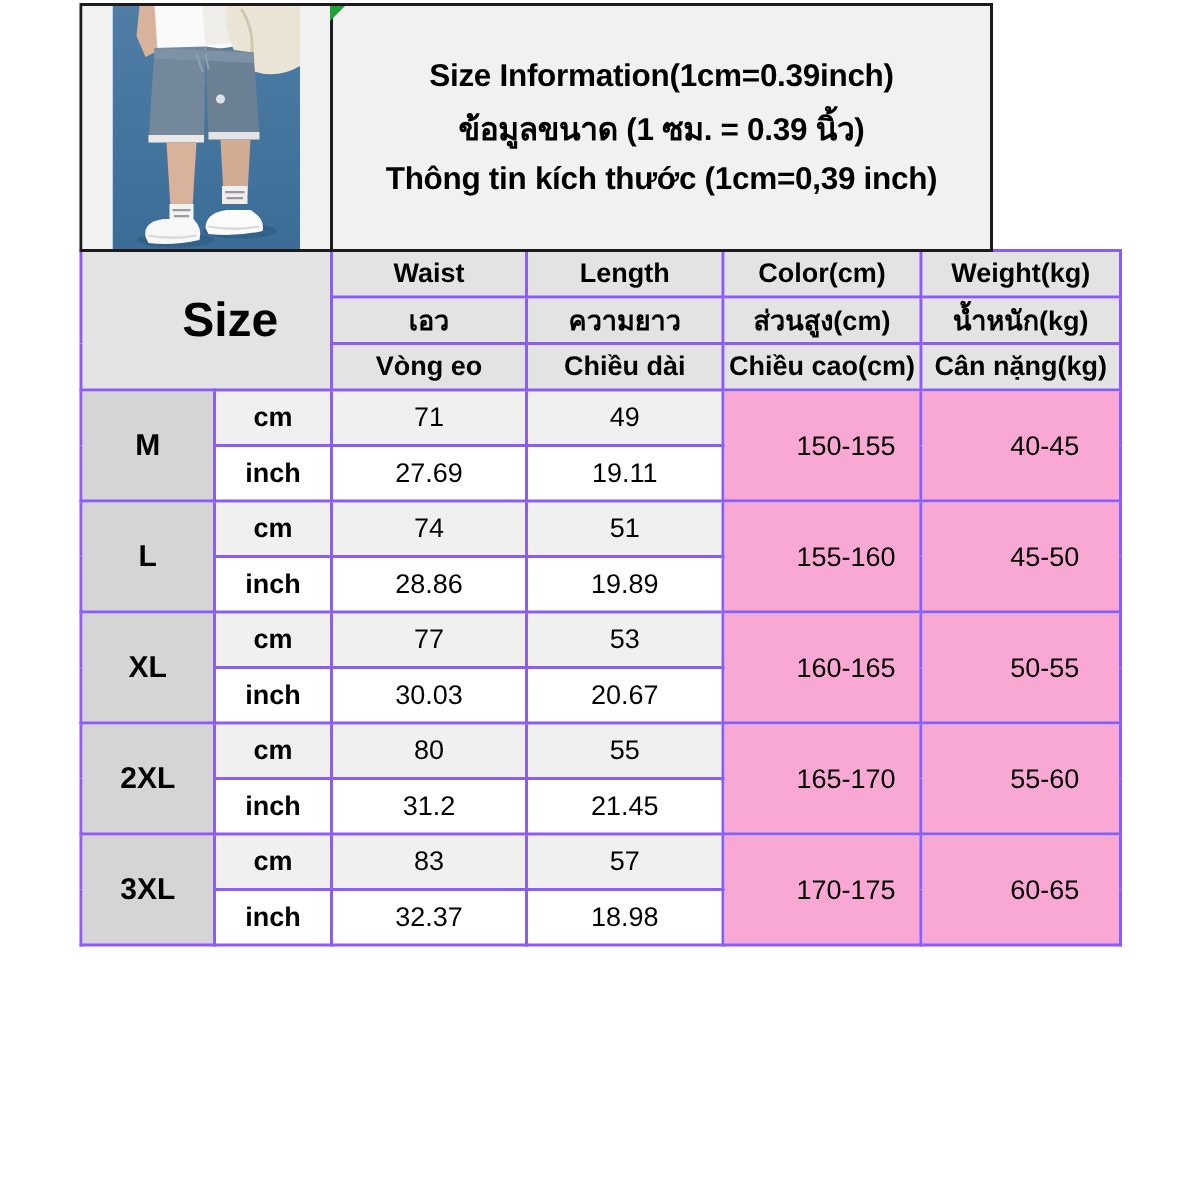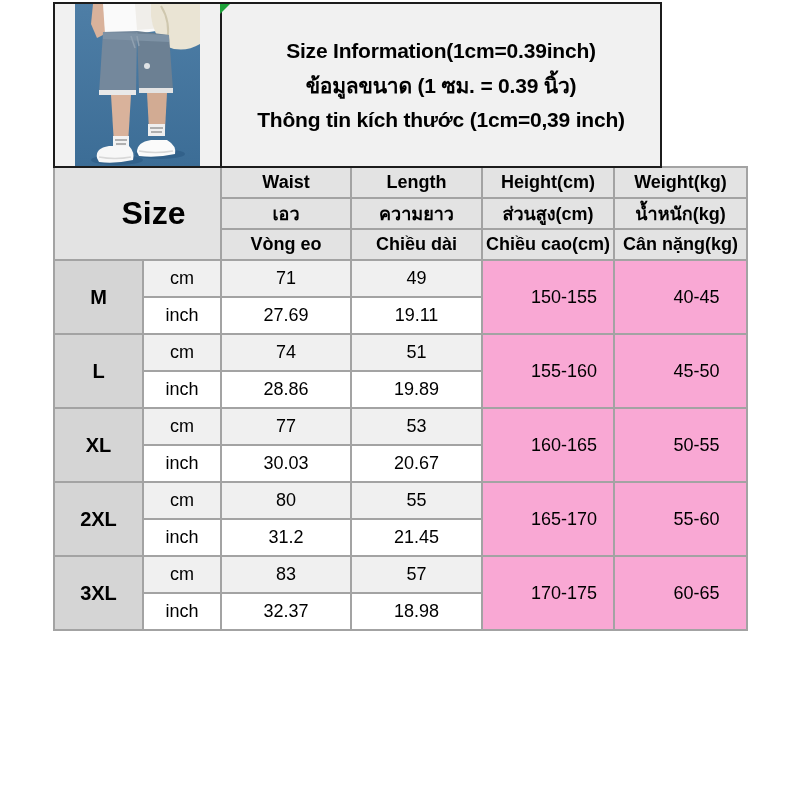--- a/index.html
+++ b/index.html
@@ -36,28 +36,28 @@
   table.size-table{
     border-collapse:collapse;table-layout:fixed;width:693px;margin-top:-2px;
   }
   .size-table col.c-label{width:89px;}
   .size-table col.c-unit{width:78px;}
   .size-table col.c-waist{width:130px;}
   .size-table col.c-length{width:131px;}
   .size-table col.c-height{width:132px;}
   .size-table col.c-weight{width:133px;}
   .size-table th,.size-table td{
-    border:2px solid #a3a3a3;text-align:center;vertical-align:middle;
+    border:2px solid #8b5cf6;text-align:center;vertical-align:middle;
     padding:0;overflow:hidden;white-space:nowrap;
   }
   .size-table th{background:#e3e3e3;font-size:18px;font-weight:bold;height:29px;}
   th.size-head{font-size:32px;font-weight:bold;padding-left:32px;}
   .size-table td{height:35px;font-size:18px;}
   td.size-label{background:#d5d5d5;font-weight:bold;font-size:20px;}
-  td.unit{background:#f0f0f0;font-weight:normal;}
+  td.unit{background:#f0f0f0;font-weight:bold;}
   td.val{background:#f0f0f0;}
   tr.inch-row td.unit,tr.inch-row td.val{background:#ffffff;}
   td.range{background:#f9a8d4;padding-left:32px;}
 
   
   .attention{
     box-sizing:border-box;width:693px;height:155px;margin-top:-2px;
     border:2px solid #1c1c1c;background:#ffffff;
     padding:3px 6px;font-size:18px;line-height:1.42;letter-spacing:-0.3px;
   }
@@ -126,21 +126,21 @@
         <col class="c-waist">
       <col class="c-length">
         <col class="c-height">
         <col class="c-weight">
     </colgroup>
     <tbody>
       <tr>
         <th class="size-head" colspan="2" rowspan="3">Size</th>
         <th>Waist</th>
         <th>Length</th>
-        <th>Height(cm)</th>
+        <th>Color(cm)</th>
         <th>Weight(kg)</th>
       </tr>
       <tr>
         <th>เอว</th>
         <th>ความยาว</th>
         <th>ส่วนสูง(cm)</th>
         <th>น้ำหนัก(kg)</th>
       </tr>
       <tr>
         <th>Vòng eo</th>

